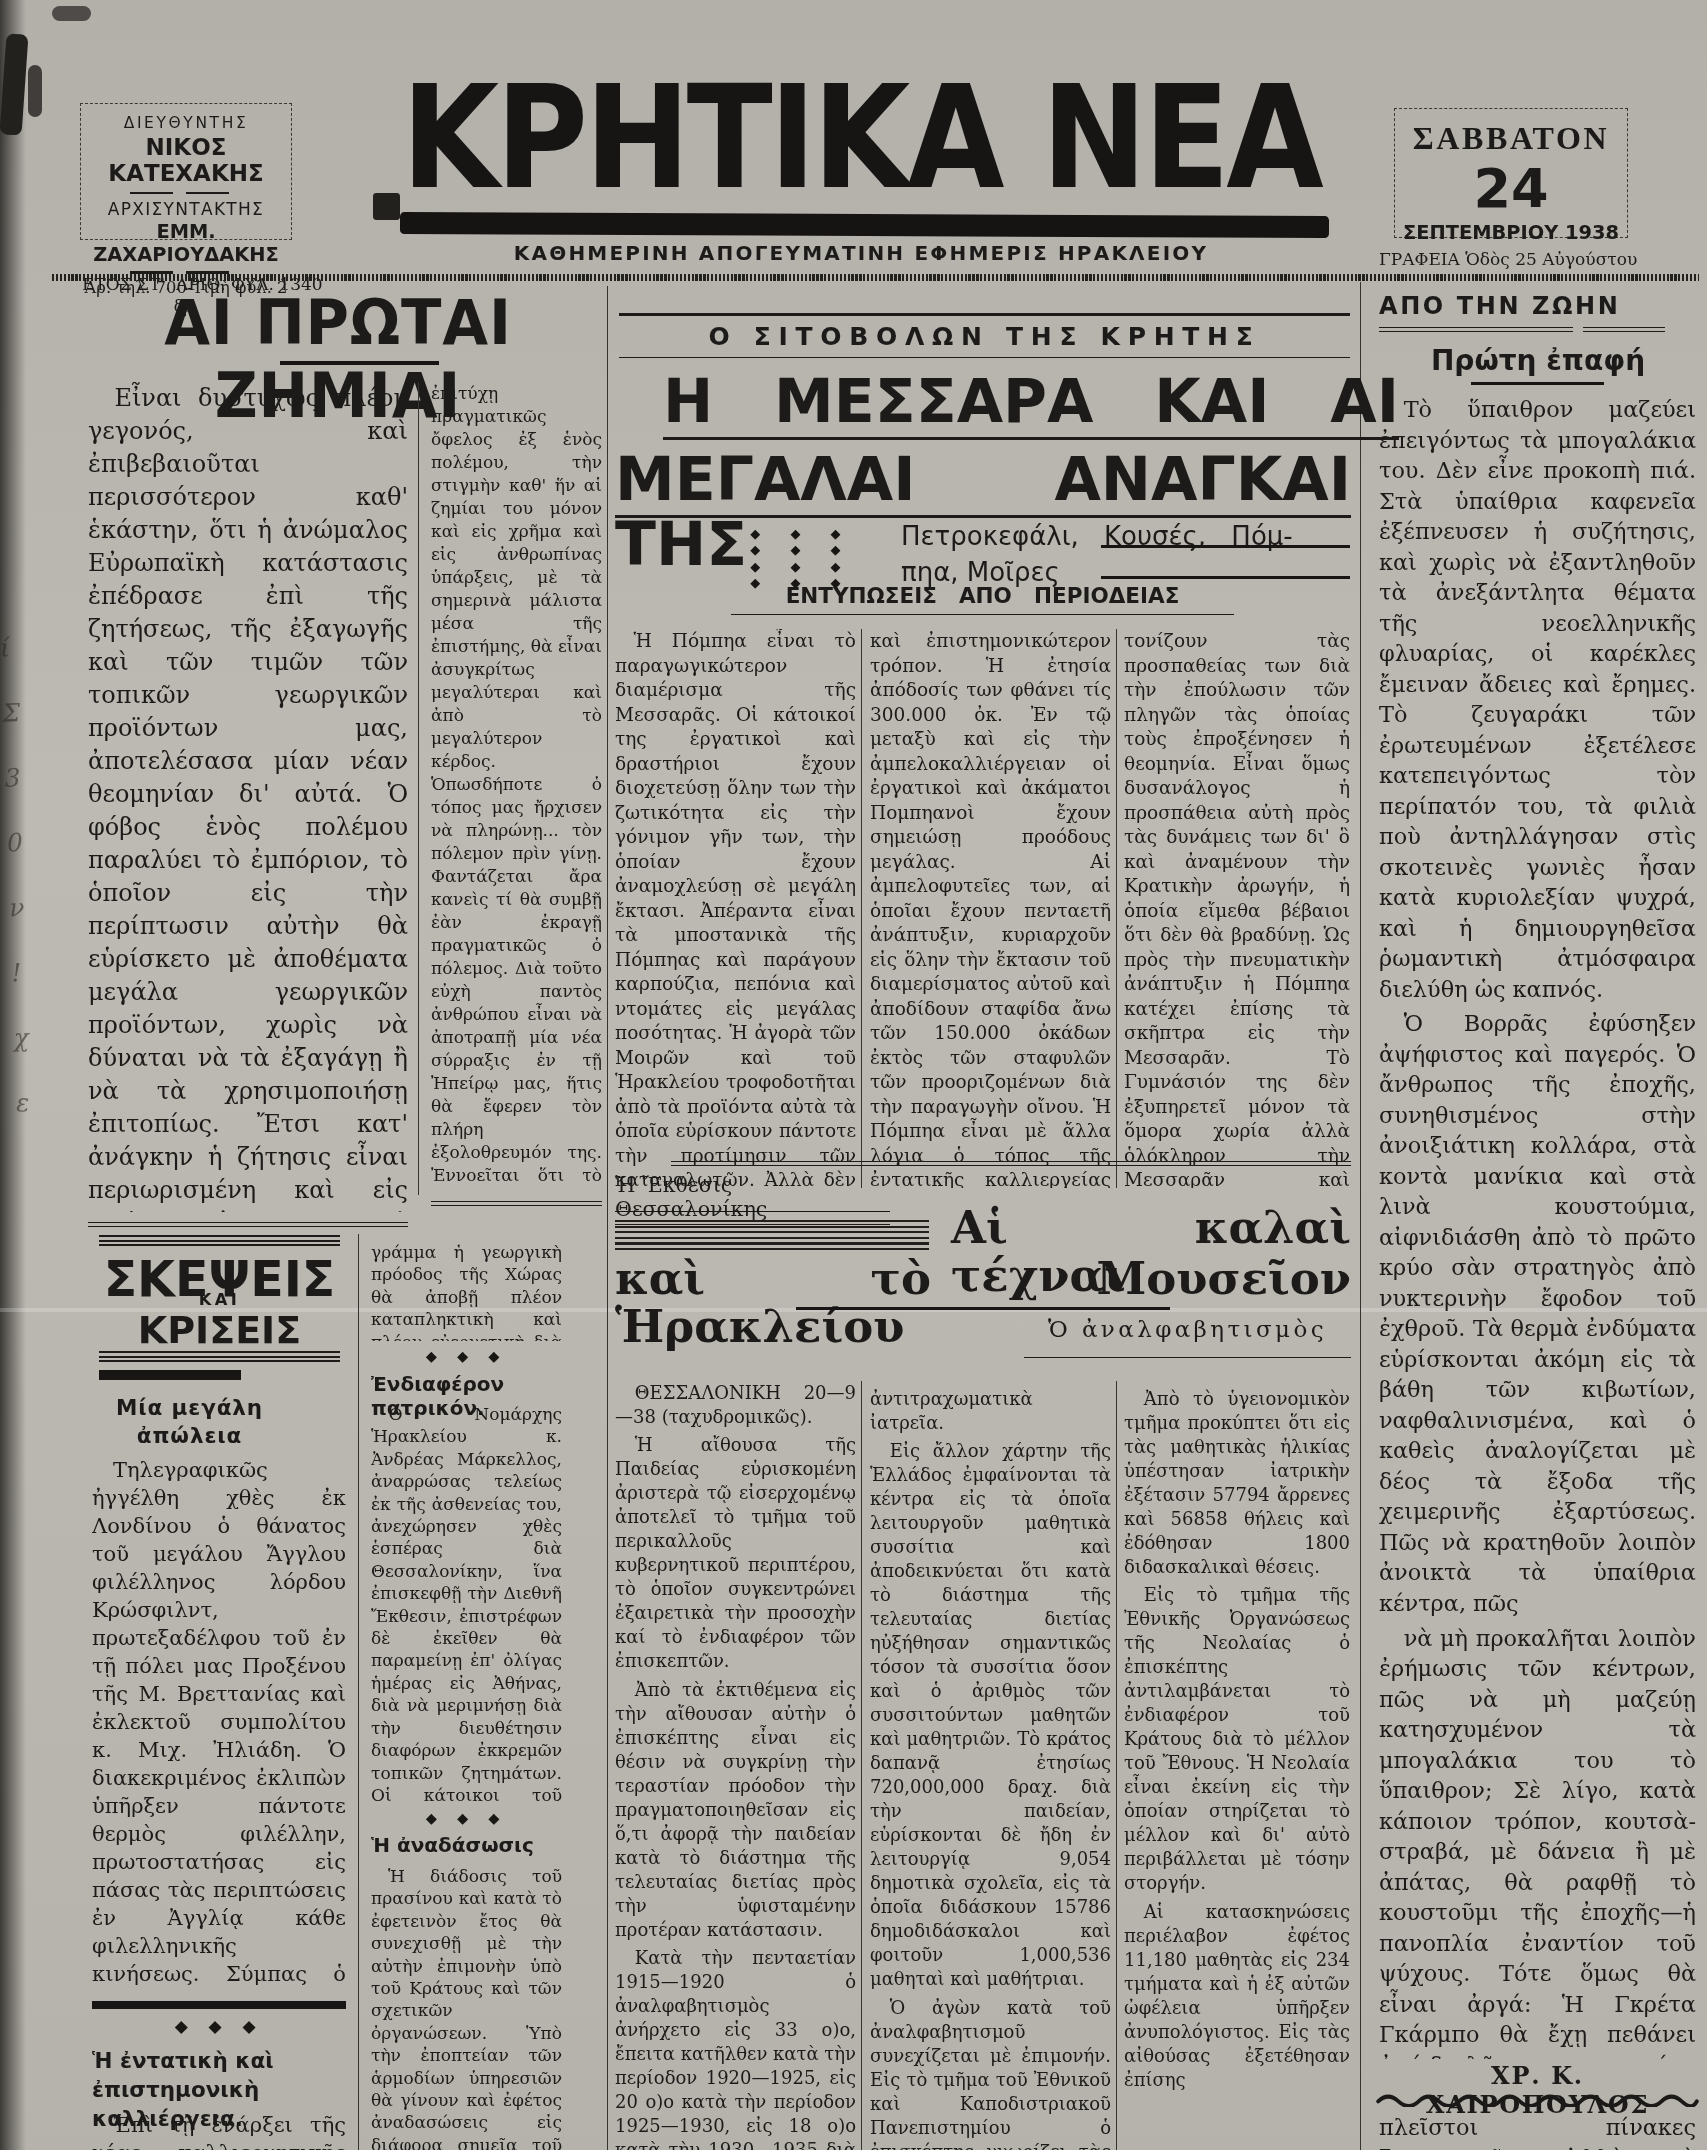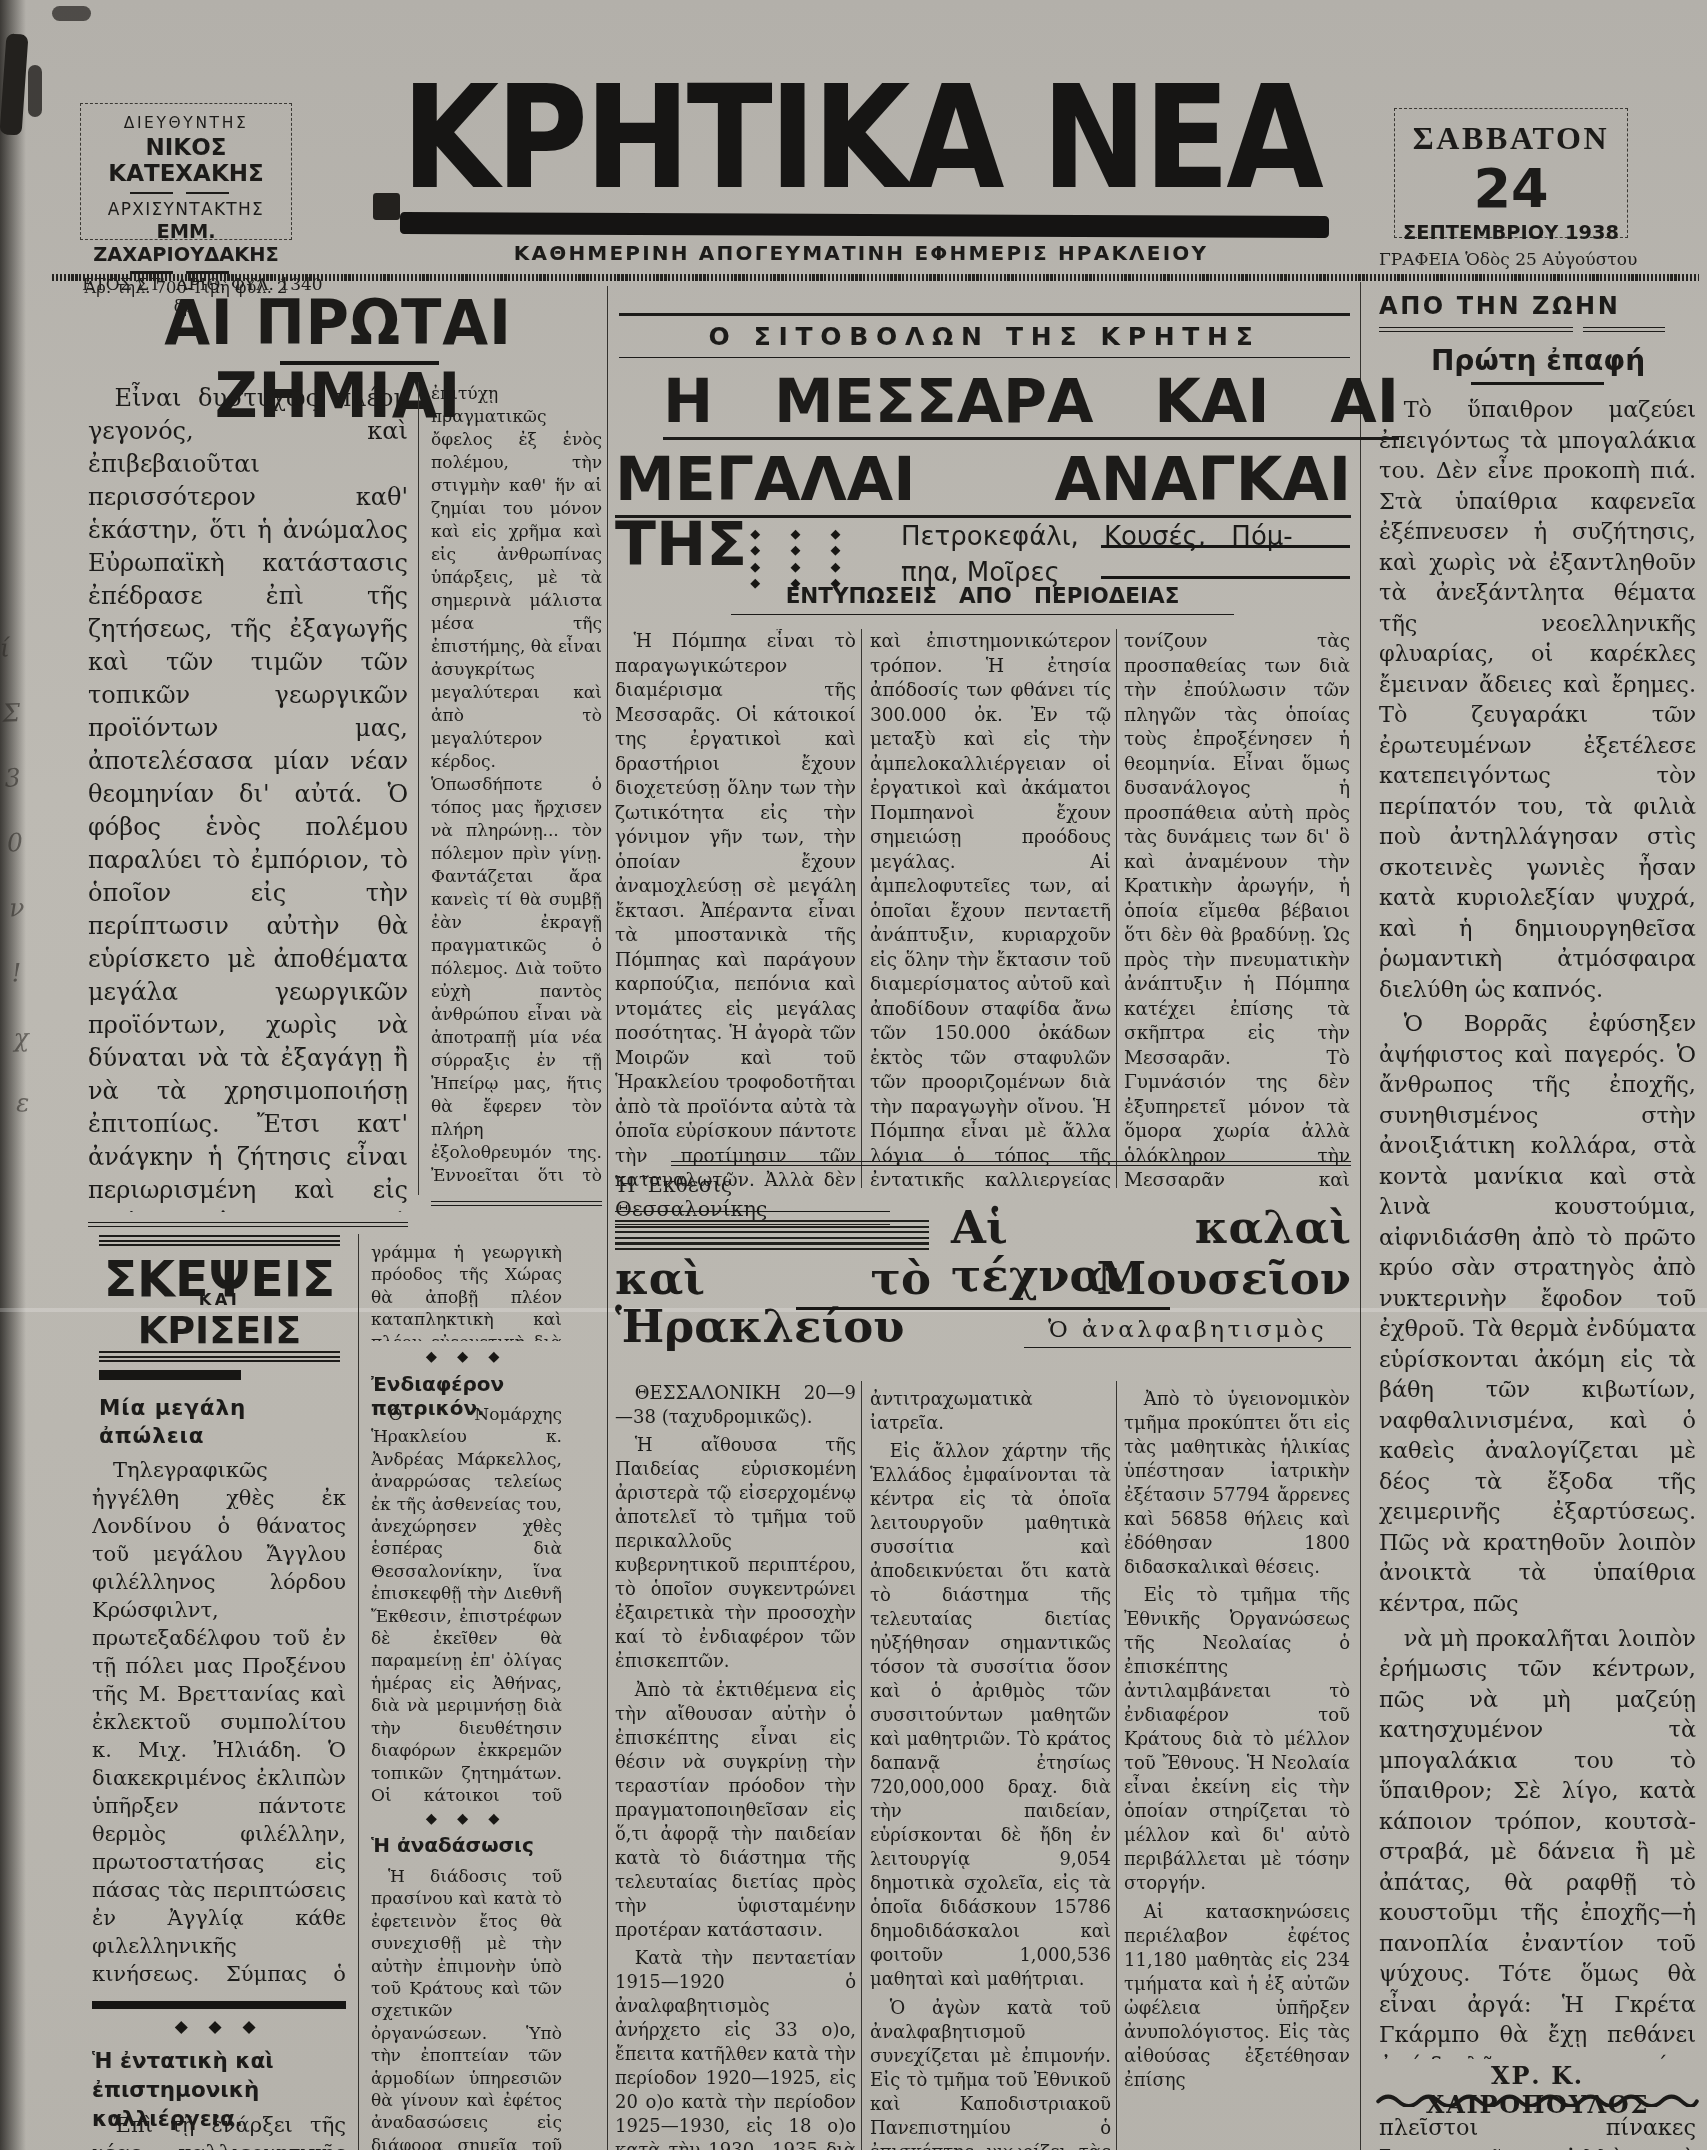--- a/index.html
+++ b/index.html
@@ -81,21 +81,21 @@
   <div class="dblrule" style="left:88px;top:1222px;width:320px;"></div>
   <div class="dblrule" style="left:431px;top:1201px;width:171px;"></div>
 
   <div class="triplerule" style="left:99px;top:1235px;width:241px;"></div>
   <div class="abs sans b ctr" style="left:99px;top:1251px;width:241px;font-size:49px;">ΣΚΕΨΕΙΣ</div>
   <div class="abs sans b ctr" style="left:99px;top:1290px;width:241px;font-size:16.3px;letter-spacing:3.4px;">ΚΑΙ</div>
   <div class="abs sans b ctr" style="left:99px;top:1308px;width:241px;font-size:38px;">ΚΡΙΣΕΙΣ</div>
   <div class="triplerule" style="left:99px;top:1351px;width:241px;"></div>
   <div class="hbar" style="left:99px;top:1370px;width:142px;height:10.3px;"></div>
 
-  <div class="abs sans b" style="left:99px;top:1394px;width:181px;font-size:21.5px;line-height:27.5px;letter-spacing:0.9px;">Μία μεγάλη ἀπώλεια</div>
+  <div class="abs sans b" style="left:99px;top:1394px;width:181px;font-size:21.5px;line-height:27.5px;letter-spacing:0.9px;text-align:center;">Μία μεγάλη ἀπώλεια</div>
   <div class="abs jus clip" style="left:92px;top:1456px;width:254px;height:536px;font-size:21px;line-height:28px;text-indent:1em;">Τηλεγραφικῶς ἠγγέλθη χθὲς ἐκ Λονδίνου ὁ θάνατος τοῦ μεγάλου Ἄγγλου φιλέλληνος λόρδου Κρώσφιλντ, πρωτεξαδέλφου τοῦ ἐν τῇ πόλει μας Προξένου τῆς Μ. Βρεττανίας καὶ ἐκλεκτοῦ συμπολίτου κ. Μιχ. Ἠλιάδη. Ὁ διακεκριμένος ἐκλιπὼν ὑπῆρξεν πάντοτε θερμὸς φιλέλλην, πρωτοστατήσας εἰς πάσας τὰς περιπτώσεις ἐν Ἀγγλίᾳ κάθε φιλελληνικῆς κινήσεως. Σύμπας ὁ Ἑλληνικὸς λαὸς γνωρίζει τὸ ὄνομα καὶ τὴν δρᾶσιν αὐτὴν τοῦ μεγάλου φιλέλληνος δι' ὃ καὶ ἡ θλῖψις του εἶναι βαθεῖα καὶ μεγάλη ἐπὶ τῷ θλιβερῷ ἀγγέλματι τοῦ θανάτου του. Τὰ «Κρητικὰ Νέα» διερμηνεύουν τὴν θλῖψιν αὐτὴν τοῦ Ἑλληνικοῦ λαοῦ πρὸς τὴν οἰκογένειάν του καὶ τὸν κ. Ἠλιάδην καὶ διαβεβαιοῦν ὅτι τὸ ὄνομα τοῦ λόρδου Κρῶσφιλντ θὰ παραμείνῃ αἰωνίως χαραγμένον εἰς τὴν μνήμην τοῦ Ἑλληνικοῦ Ἔθνους.</div>
   <div class="hbar" style="left:92px;top:2001px;width:254px;height:7.7px;"></div>
   <div class="abs ctr orn" style="left:92px;top:2016px;width:254px;font-size:17px;">◆ ◆ ◆</div>
   <div class="abs sans b" style="left:92px;top:2046px;width:254px;font-size:21.5px;line-height:29px;">Ἡ ἐντατικὴ καὶ ἐπιστημονικὴ καλλιέργεια.</div>
   <div class="abs jus clip" style="left:92px;top:2111px;width:254px;height:531px;font-size:21px;line-height:28px;text-indent:1em;">Ἐπὶ τῇ ἐνάρξει τῆς νέας καλλιεργητικῆς περιόδου, τὸ Ὑπουργεῖον Γεωργίας ἀπηύθυνεν ἐγκύκλιον πρὸς πάντα τὰ Γεωργικὰ Ταμεῖα τῆς Χώρας, συνιστῶν τὴν ἐφαρμογὴν τῶν ἀποφασισθέντων διὰ τὴν ἐντατικωτέραν καὶ ἐπιστημονικωτέραν διεξαγωγὴν τῶν καλλιεργειῶν αὐτῶν. Αἱ ἀποφάσεις αὐταί, ὡς γνωστόν, δὲν περιορίζονται εἰς τὸν τρόπον διενεργείας τῶν διαφόρων καλλιεργειῶν. Ἀλλὰ προβλέπουν παράλληλα καὶ τὴν χορήγησιν μηχανημάτων, ἐκλεκτῶν ποικιλιῶν σπόρου καὶ οἰκονομικὴν ἐνίσχυσιν, διὰ νὰ διεξαχθῇ τὸ ἔργον τῆς καλλιεργείας ἀρτιώτερον καὶ συστηματικώτερον ἀπὸ κάθε ἄλλην περίοδον μέχρι σήμερον. Ἐὰν λοιπὸν τὰ μέτρα ταῦτα ἐφαρμοσθοῦν κατὰ</div>
 
   <div class="vrule" style="left:358px;top:1234px;height:1407px;"></div>
   <div class="abs jus clip" style="left:371px;top:1241px;width:191px;height:100px;font-size:17px;line-height:22.4px;">γράμμα ἡ γεωργικὴ πρόοδος τῆς Χώρας θὰ ἀποβῇ πλέον καταπληκτικὴ καὶ πλέον εὐεργετικὴ διὰ τὴν οἰκονομικήν μας θέσιν κατὰ τὰ προσεχῆ ἔτη.</div>
   <div class="abs ctr orn" style="left:371px;top:1347px;width:191px;font-size:14.6px;">◆ ◆ ◆</div>
   <div class="abs sans b" style="left:371px;top:1372px;width:191px;font-size:20px;">Ἐνδιαφέρον πατρικόν.</div>
@@ -133,21 +133,21 @@
   <div class="abs jus clip" style="left:1124px;top:629px;width:226px;height:559px;font-size:18.5px;line-height:24.5px;">τονίζουν τὰς προσπαθείας των διὰ τὴν ἐπούλωσιν τῶν πληγῶν τὰς ὁποίας τοὺς ἐπροξένησεν ἡ θεομηνία. Εἶναι ὅμως δυσανάλογος ἡ προσπάθεια αὐτὴ πρὸς τὰς δυνάμεις των δι' ὃ καὶ ἀναμένουν τὴν Κρατικὴν ἀρωγήν, ἡ ὁποία εἴμεθα βέβαιοι ὅτι δὲν θὰ βραδύνῃ. Ὡς πρὸς τὴν πνευματικὴν ἀνάπτυξιν ἡ Πόμπηα κατέχει ἐπίσης τὰ σκῆπτρα εἰς τὴν Μεσσαρᾶν. Τὸ Γυμνάσιόν της δὲν ἐξυπηρετεῖ μόνον τὰ ὅμορα χωρία ἀλλὰ ὁλόκληρον τὴν Μεσσαρᾶν καὶ κατευθύνει τὴν πνευματικὴν πρόοδον τοῦ τόπου.</div>
 
   <div class="dblrule" style="left:671px;top:1161px;width:680px;"></div>
   <div class="abs" style="left:615px;top:1173px;width:275px;font-size:20.6px;border-bottom:1.7px solid #1c1b19;padding-bottom:3.4px;">Ἡ Ἔκθεσις Θεσσαλονίκης</div>
   <div class="hbar" style="left:615px;top:1211px;width:275px;height:1.3px;"></div>
 
   <div class="hatch" style="left:615px;top:1220px;width:314px;height:33px;"></div>
   <div class="abs b spread" style="left:951px;top:1204px;width:400px;height:50px;font-size:45px;line-height:48px;">Αἱ καλαὶ τέχναι</div>
   <div class="abs b spread" style="left:615px;top:1255px;width:736px;height:50px;font-size:45px;line-height:48px;">καὶ τὸ Μουσεῖον Ἡρακλείου</div>
   <div class="hbar" style="left:796px;top:1307px;width:374px;height:3px;"></div>
-  <div class="abs ctr" style="left:1024px;top:1316px;width:327px;font-size:23px;letter-spacing:3.4px;border-bottom:1.7px solid #1c1b19;padding-bottom:5px;">Ὁ ἀναλφαβητισμὸς</div>
+  <div class="abs ctr" style="left:1024px;top:1316px;width:327px;font-size:23px;letter-spacing:3.4px;border-bottom:1.7px solid #1c1b19;padding-bottom:15px;">Ὁ ἀναλφαβητισμὸς</div>
 
   <div class="abs clip" style="left:615px;top:1381px;width:241px;height:1259px;">
     <p class="para jus body-m">ΘΕΣΣΑΛΟΝΙΚΗ 20—9—38 (ταχυδρομικῶς).</p>
     <p class="para jus body-m">Ἡ αἴθουσα τῆς Παιδείας εὑρισκομένη ἀριστερὰ τῷ εἰσερχομένῳ ἀποτελεῖ τὸ τμῆμα τοῦ περικαλλοῦς κυβερνητικοῦ περιπτέρου, τὸ ὁποῖον συγκεντρώνει ἐξαιρετικὰ τὴν προσοχὴν καί τὸ ἐνδιαφέρον τῶν ἐπισκεπτῶν.</p>
     <p class="para jus body-m">Ἀπὸ τὰ ἐκτιθέμενα εἰς τὴν αἴθουσαν αὐτὴν ὁ ἐπισκέπτης εἶναι εἰς θέσιν νὰ συγκρίνῃ τὴν τεραστίαν πρόοδον τὴν πραγματοποιηθεῖσαν εἰς ὅ,τι ἀφορᾷ τὴν παιδείαν κατὰ τὸ διάστημα τῆς τελευταίας διετίας πρὸς τὴν ὑφισταμένην προτέραν κατάστασιν.</p>
     <p class="para jus body-m">Κατὰ τὴν πενταετίαν 1915—1920 ὁ ἀναλφαβητισμὸς ἀνήρχετο εἰς 33 ο)ο, ἔπειτα κατῆλθεν κατὰ τὴν περίοδον 1920—1925, εἰς 20 ο)ο κατὰ τὴν περίοδον 1925—1930, εἰς 18 ο)ο κατὰ τὴν 1930—1935 διὰ νὰ μειωθῇ μόνον εἰς 17 ο)ο ἀπὸ τοῦ 1936—1938.</p>
 
   </div>
   <div class="vrule" style="left:861px;top:1381px;height:1261px;"></div>
   <div class="abs clip" style="left:870px;top:1387px;width:241px;height:1255px;">

